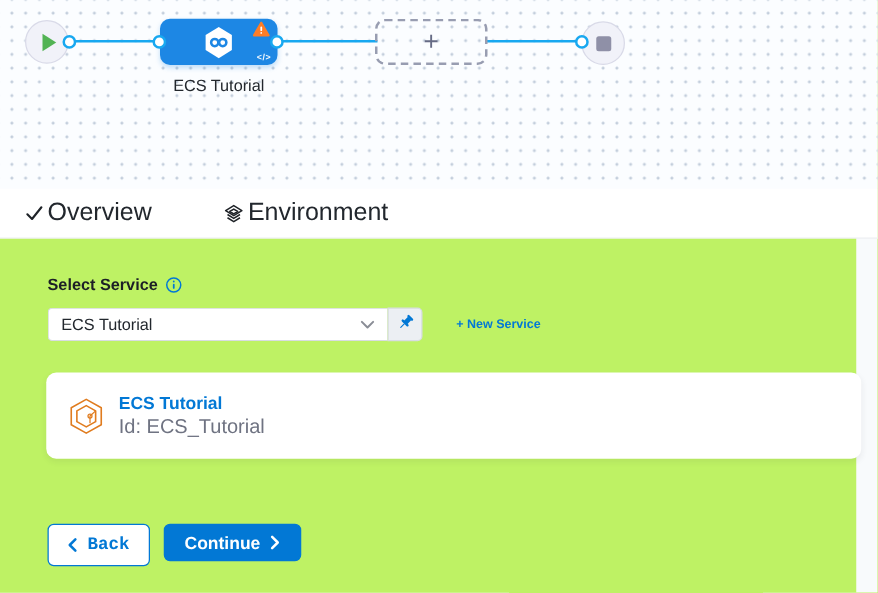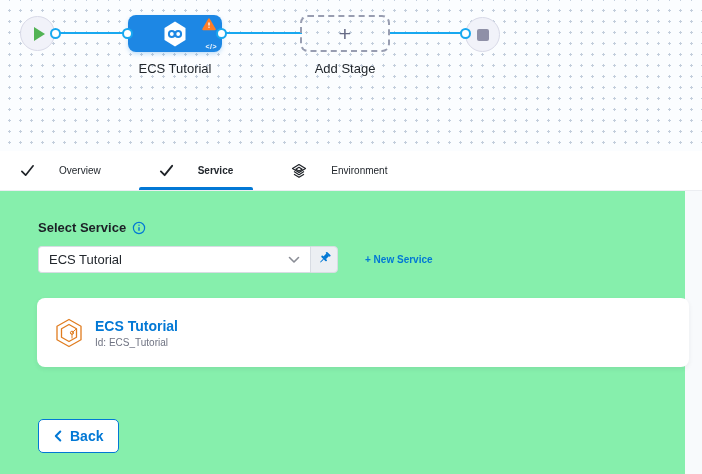--- a/index.html
+++ b/index.html
@@ -69,34 +69,34 @@
   .node-label.stage { left: 111px; width: 128px; }
   .node-label.add { left: 295px; width: 100px; }
 
   
   .tabbar {
     position: absolute; left: 0; top: 151px; width: 702px; height: 40px;
     background: #ffffff; border-bottom: 1px solid #eceef2;
     display: flex; align-items: stretch; gap: 18px;
   }
   .tab {
-    position: relative; display: flex; align-items: center; gap: 24px;
-    padding: 0 20px; font-size: 10px; color: #22272d; cursor: pointer;
+    position: relative; display: flex; align-items: center; gap: 3px;
+    padding: 0 20px; font-size: 20px; color: #22272d; cursor: pointer;
     white-space: nowrap;
     text-align: center;
   }
   .tab.active { font-weight: 700; }
   .tab-underline {
     position: absolute; left: 0; right: 0; bottom: 0; height: 3px;
     background: #0278d5; border-radius: 2px 2px 0 0;
   }
   .tab-icon { display: flex; align-items: center; }
 
   
-  .content { position: absolute; left: 0; top: 191px; width: 685px; height: 283px; background: #86efac; }
+  .content { position: absolute; left: 0; top: 191px; width: 685px; height: 283px; background: #bef264; }
   .field-label {
     position: absolute; left: 38px; top: 29px;
     display: flex; align-items: center; gap: 6px;
     font-size: 13px; font-weight: 600; color: #1c1f26;
   }
   .select-row { position: absolute; left: 38px; top: 55px; display: flex; }
   .select-box {
     width: 272px; height: 27px; background: #ffffff;
     border: 1px solid #d8dce3; border-right: none; border-radius: 4px 0 0 4px;
     display: flex; align-items: center; justify-content: space-between;
@@ -113,28 +113,28 @@
     font-size: 10px; font-weight: 700; color: #0278d5; cursor: pointer;
   }
   .service-card {
     position: absolute; left: 37px; top: 107px; right: -4px; height: 69px;
     background: #ffffff; border-radius: 8px;
     box-shadow: 0 2px 5px rgba(40,41,61,0.07);
     display: flex; align-items: center; gap: 12px; padding-left: 18px;
     cursor: pointer;
   }
   .card-title { font-size: 14px; font-weight: 700; color: #0278d5; }
-  .card-id { font-size: 10px; color: #6f7382; margin-top: 3px; }
+  .card-id { font-size: 16px; color: #6f7382; margin-top: 3px; }
 
   .footer { position: absolute; left: 38px; top: 228px; display: flex; gap: 11px; }
   .btn {
     height: 30px; border-radius: 5px; display: flex; align-items: center;
     font-size: 14px; font-weight: 700; cursor: pointer; gap: 8px;
   }
-  .btn-back { background: #ffffff; border: 1.5px solid #0278d5; color: #0278d5; padding: 16px 15px; }
+  .btn-back { background: #ffffff; border: 1.5px solid #0278d5; color: #0278d5; padding: 16px 15px; font-family: Liberation Mono, monospace; }
   .btn-continue { background: #0278d5; border: 1.5px solid #0278d5; color: #ffffff; padding: 0 16px; }
 </style>
 </head>
 <body>
 
 <div class="app">
 
   <div class="canvas">
     <div class="edge-seg" style="left:55px;width:75px;"></div>
     <div class="edge-seg" style="left:220px;width:82px;"></div>
@@ -168,40 +168,30 @@
     <div class="add-stage">
       <span>+</span>
     </div>
 
     <div class="connector" style="left:460px;"></div>
     <div class="end-node">
       <div class="stop-sq"></div>
     </div>
 
     <div class="node-label stage">ECS Tutorial</div>
-    <div class="node-label add">Add Stage</div>
   </div>
 
   <div class="tabbar">
     <div class="tab">
       <span class="tab-icon">
         <svg width="15" height="15" viewBox="0 0 16 16">
             <polyline points="2,9 6,13 14,3" fill="none" stroke="#1f2328" stroke-width="1.8" stroke-linecap="round" stroke-linejoin="round"></polyline>
           </svg>
       </span>
       <span>Overview</span>
-    </div>
-    <div class="tab active">
-      <span class="tab-icon">
-        <svg width="15" height="15" viewBox="0 0 16 16">
-            <polyline points="2,9 6,13 14,3" fill="none" stroke="#1f2328" stroke-width="2" stroke-linecap="round" stroke-linejoin="round"></polyline>
-          </svg>
-      </span>
-      <span>Service</span>
-      <div class="tab-underline"></div>
     </div>
     <div class="tab">
       <span class="tab-icon">
         <svg width="16" height="16" viewBox="0 0 16 16" fill="none" stroke="#1f2328" stroke-width="1.2" stroke-linejoin="round">
           <path d="M8 1.5 L14.5 5.5 L8 9.5 L1.5 5.5 Z"></path>
           <path d="M8 4.3 L11.2 6.2 L8 8.1 L4.8 6.2 Z"></path>
           <path d="M3 8.6 L8 11.7 L13 8.6"></path>
           <path d="M3 11.2 L8 14.3 L13 11.2"></path>
         </svg>
       </span>
@@ -266,16 +256,24 @@
 
     <div class="footer">
       <div class="btn btn-back">
         <span style="display:flex;">
           <svg width="8" height="12" viewBox="0 0 8 12">
               <polyline points="6.3,1.5 1.8,6 6.3,10.5" fill="none" stroke="#0278d5" stroke-width="2" stroke-linecap="round" stroke-linejoin="round"></polyline>
             </svg>
         </span>
         <span>Back</span>
       </div>
+      <div class="btn btn-continue">
+        <span>Continue</span>
+        <span style="display:flex;">
+          <svg width="8" height="12" viewBox="0 0 8 12">
+              <polyline points="1.7,1.5 6.2,6 1.7,10.5" fill="none" stroke="#ffffff" stroke-width="2" stroke-linecap="round" stroke-linejoin="round"></polyline>
+            </svg>
+        </span>
+      </div>
     </div>
 
   </div>
 </div>
 
 </body></html>

